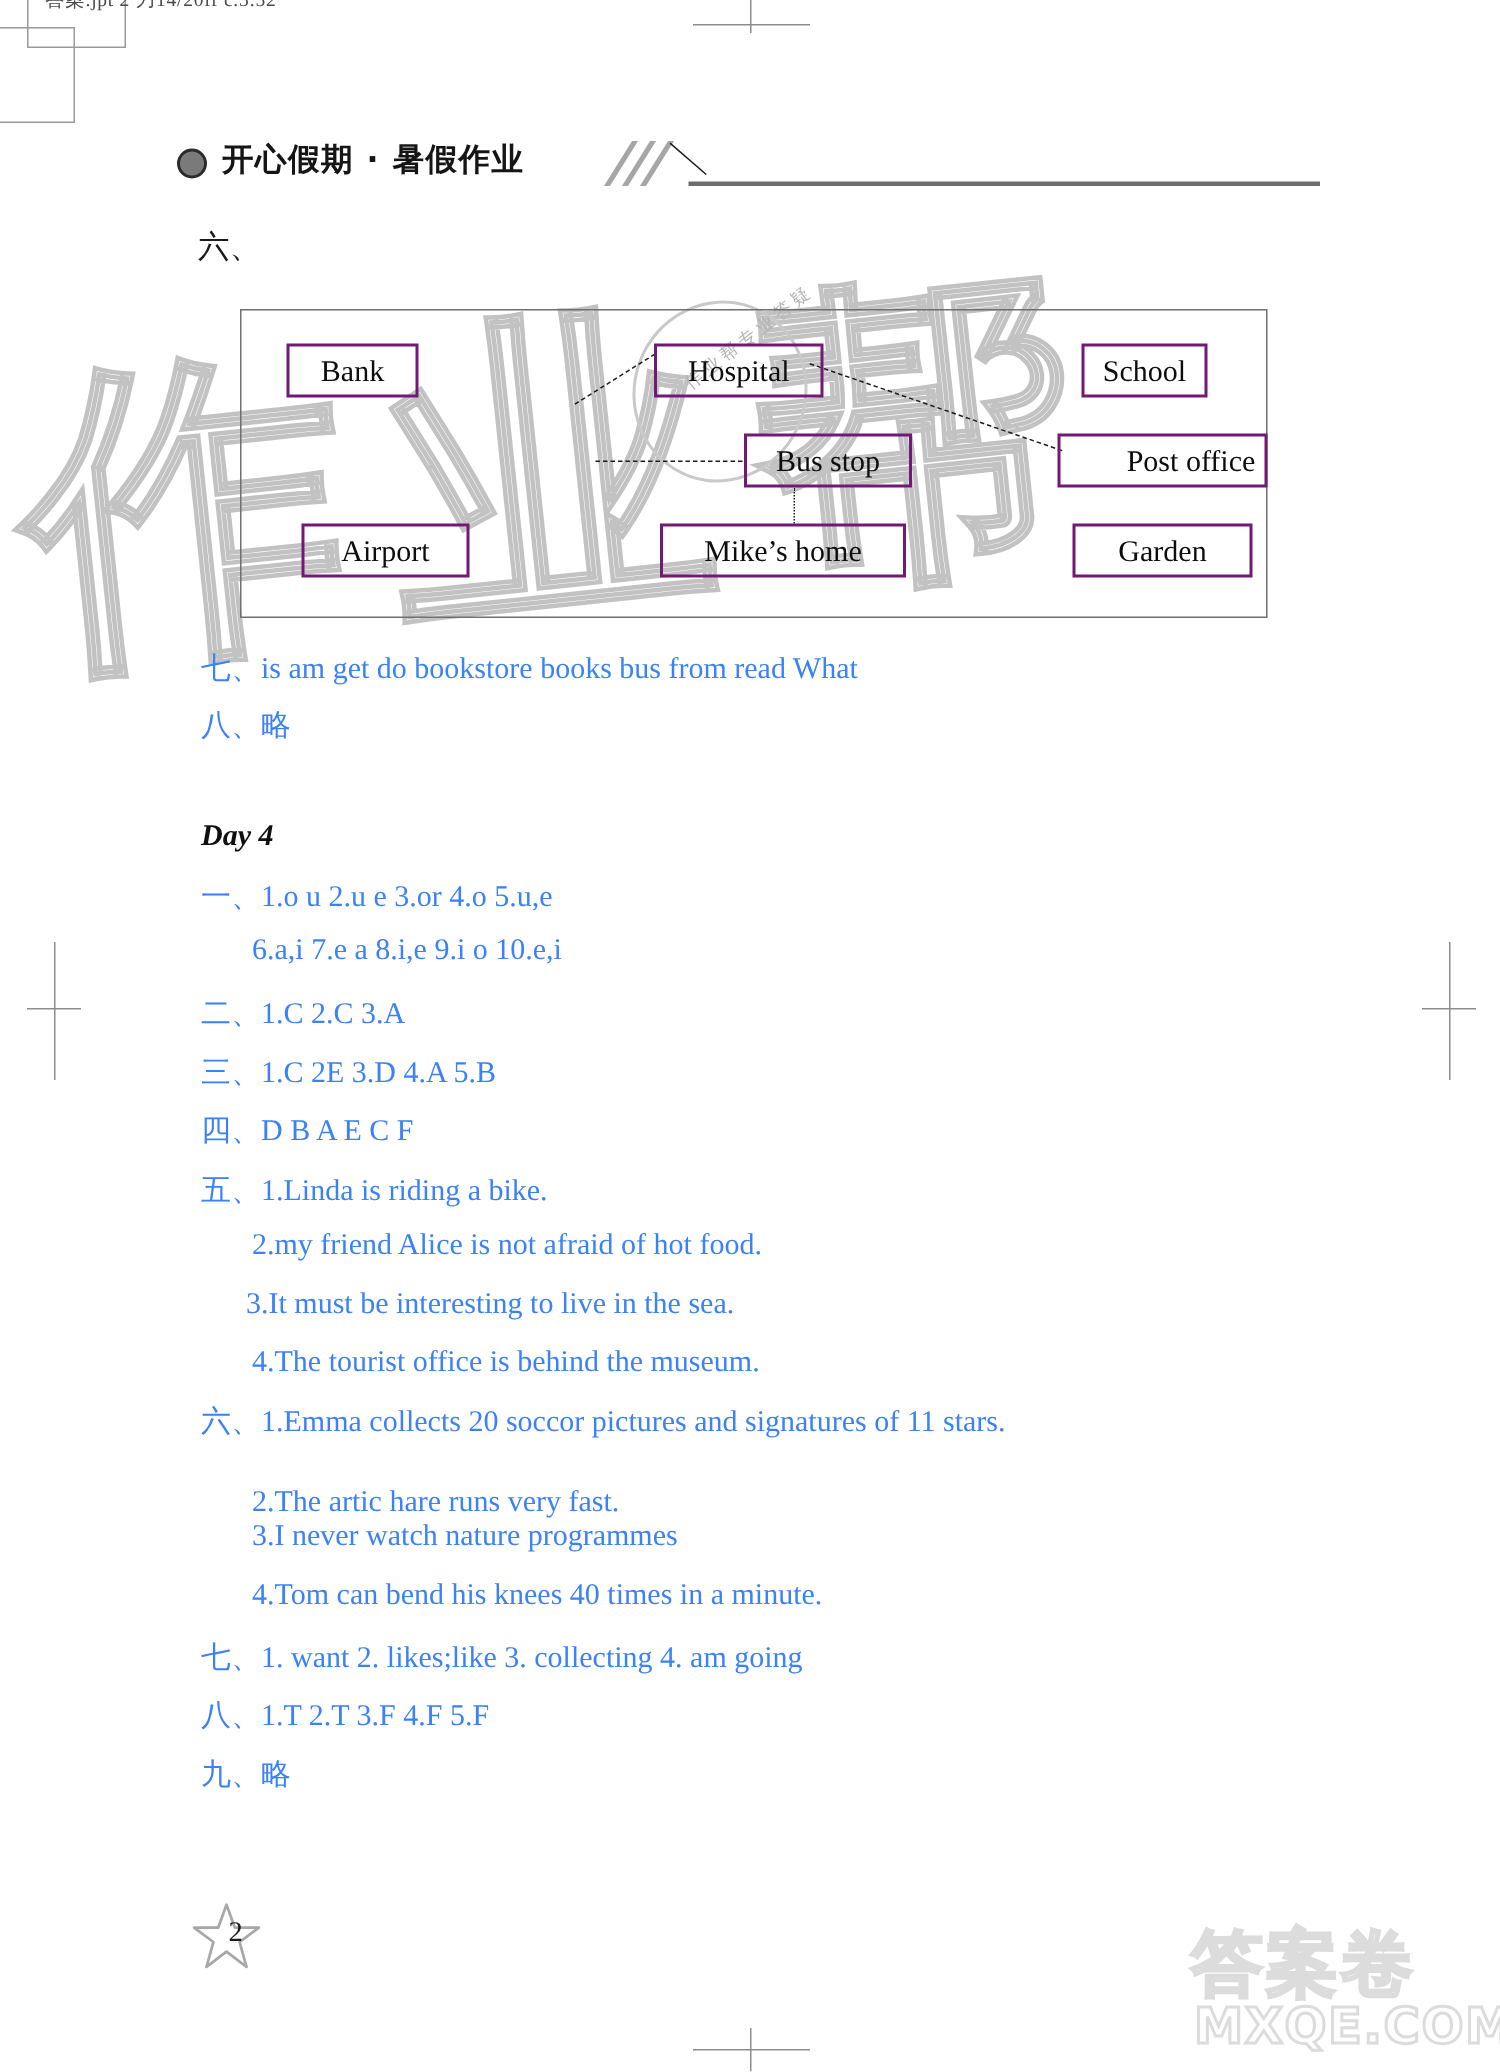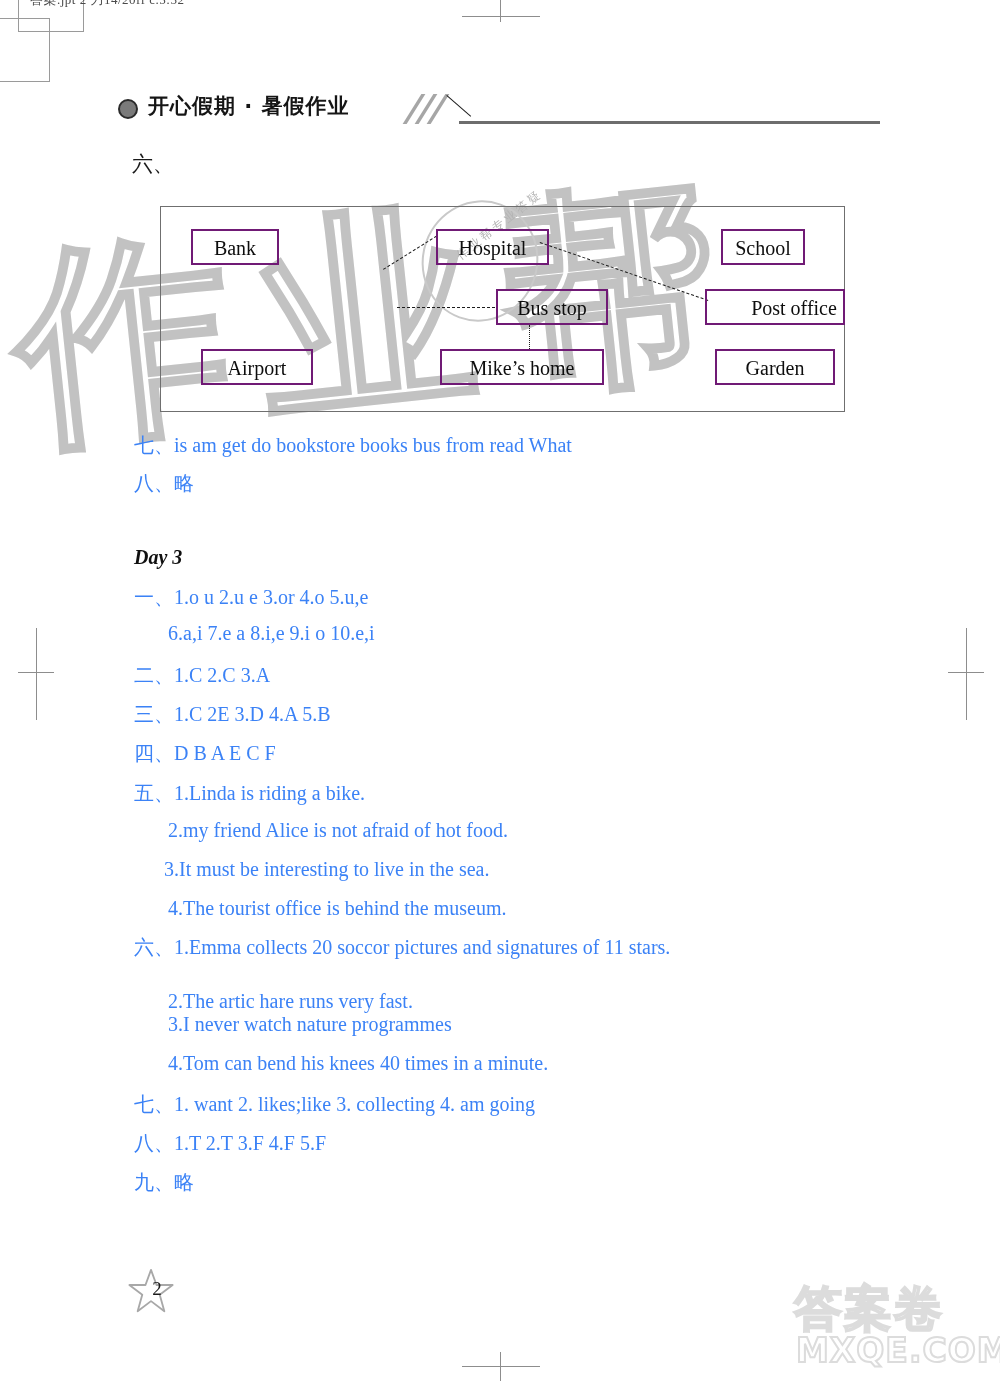--- a/index.html
+++ b/index.html
@@ -320,21 +320,21 @@
   <div class="map-box" style="left:554px; top:142px; width:120px;">Garden</div>
 </div>
 
 <div class="line" style="left:134px; top:432px;">
   <span class="cn">七、</span><span>is   am   get   do   bookstore   books   bus   from   read   What</span>
 </div>
 <div class="line" style="left:134px; top:470px;">
   <span class="cn">八、</span><span class="cn">略</span>
 </div>
 
-<div class="daylabel" style="left:134px; top:546px;">Day 3</div>
+<div class="daylabel" style="left:134px; top:546px;">Day 4</div>
 
 <div class="line" style="left:134px; top:584px;">
   <span class="cn">一、</span><span>1.o u   2.u e   3.or   4.o   5.u,e</span>
 </div>
 <div class="line" style="left:168px; top:622px;">
   <span>6.a,i   7.e a   8.i,e   9.i o   10.e,i</span>
 </div>
 
 <div class="line" style="left:134px; top:662px;">
   <span class="cn">二、</span><span>1.C   2.C   3.A</span>

